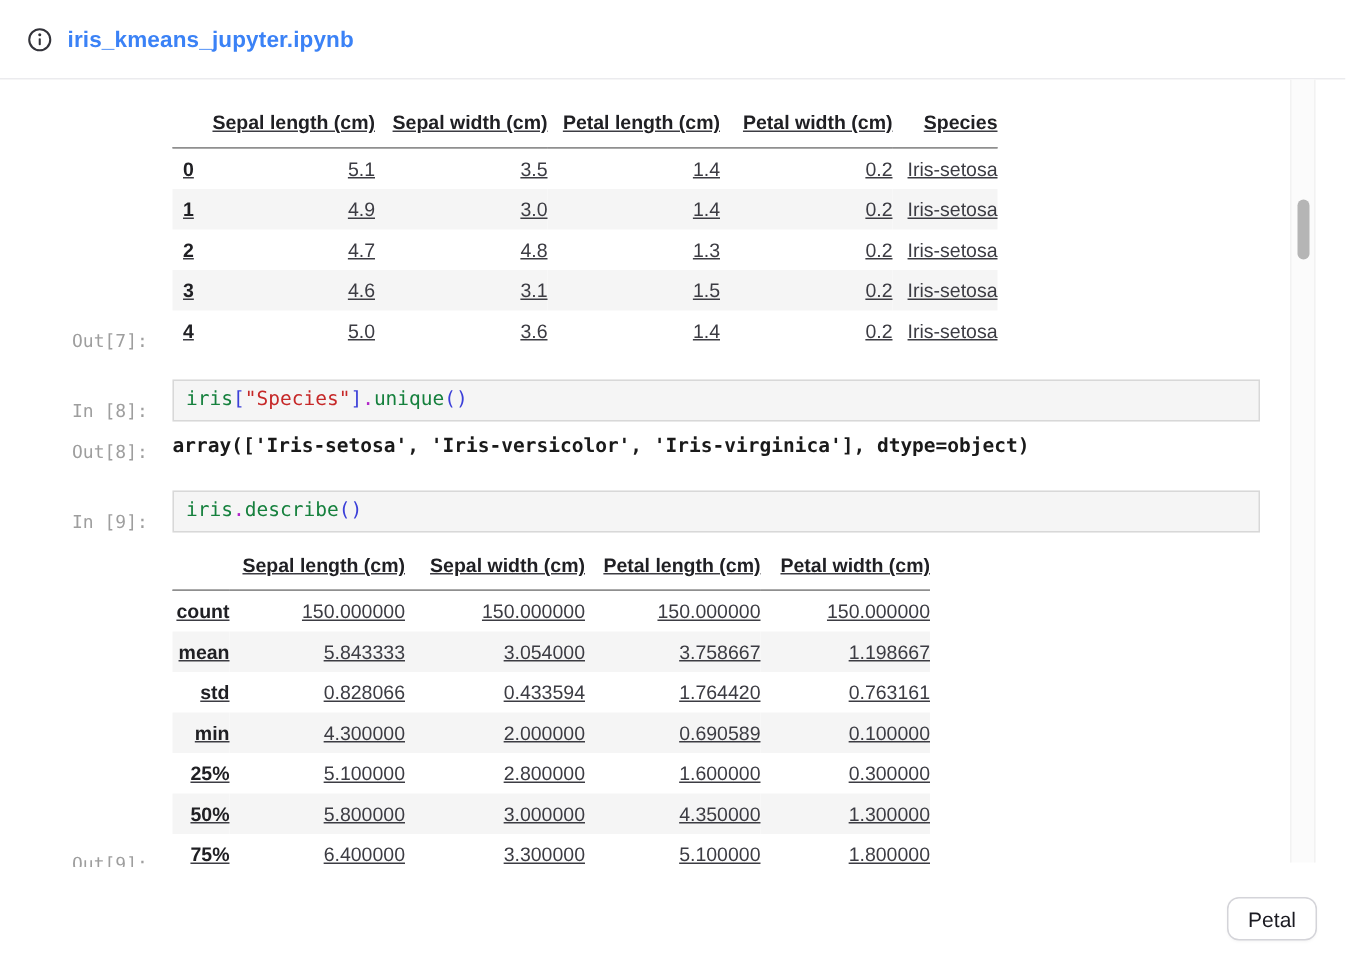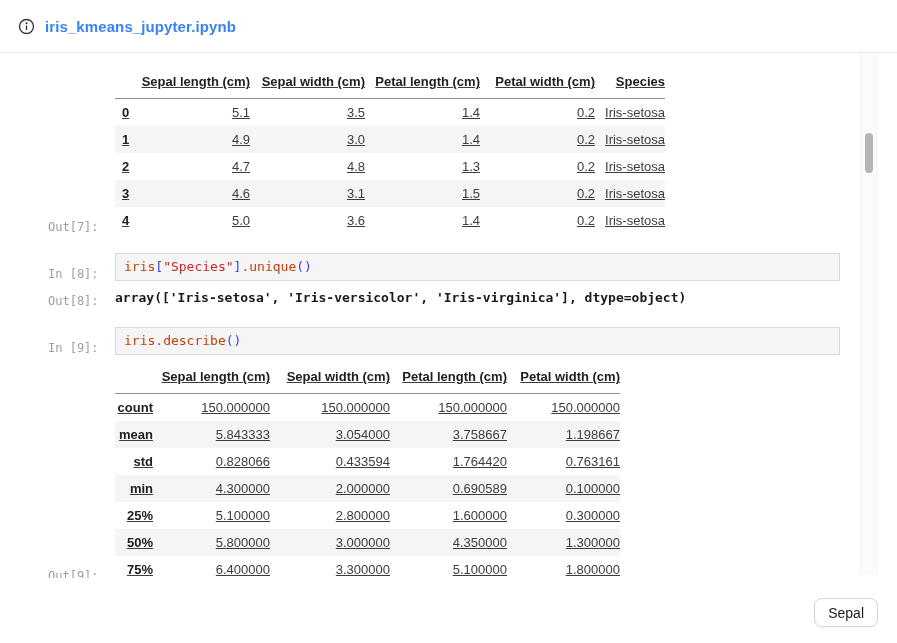--- a/index.html
+++ b/index.html
@@ -25,21 +25,21 @@
   .row-out8   { margin-bottom:19px; }
   .row-code2  { margin-bottom:10px; }
   .row-table .prompt { padding-top:4px; }
   .row-code .prompt  { padding-top:7px; }
   .row-out .prompt   { padding-top:3px; }
 
   
   .code-area { width:725px; background:#f5f5f5; border:1px solid #d8d8d8;
                padding:5px 8px; font-family:"DejaVu Sans Mono", monospace;
                font-size:13px; line-height:16px; color:#000; white-space:pre; }
-  .tok-name { color:#c2410c; }
+  .tok-name { color:#15803d; }
   .tok-string { color:#c62828; }
   .tok-operator { color:#b227c9; }
   .tok-punct { color:#3b3fd8; }
 
   
   .out-text { font-family:"DejaVu Sans Mono", monospace; font-size:13px;
               line-height:20px; color:#1a1a1a; white-space:pre;font-weight:bold; }
 
   
   table.df { border-collapse:collapse; table-layout:fixed; font-size:13px;
@@ -245,15 +245,15 @@
           </table>
       </div>
     </div>
 
   </div>
 
   <div class="scroll-track">
     <div class="scroll-thumb"></div>
   </div>
 
-  <button class="close-button">Sepal</button>
+  <button class="close-button">Petal</button>
 
 </div>
 
 </body></html>

